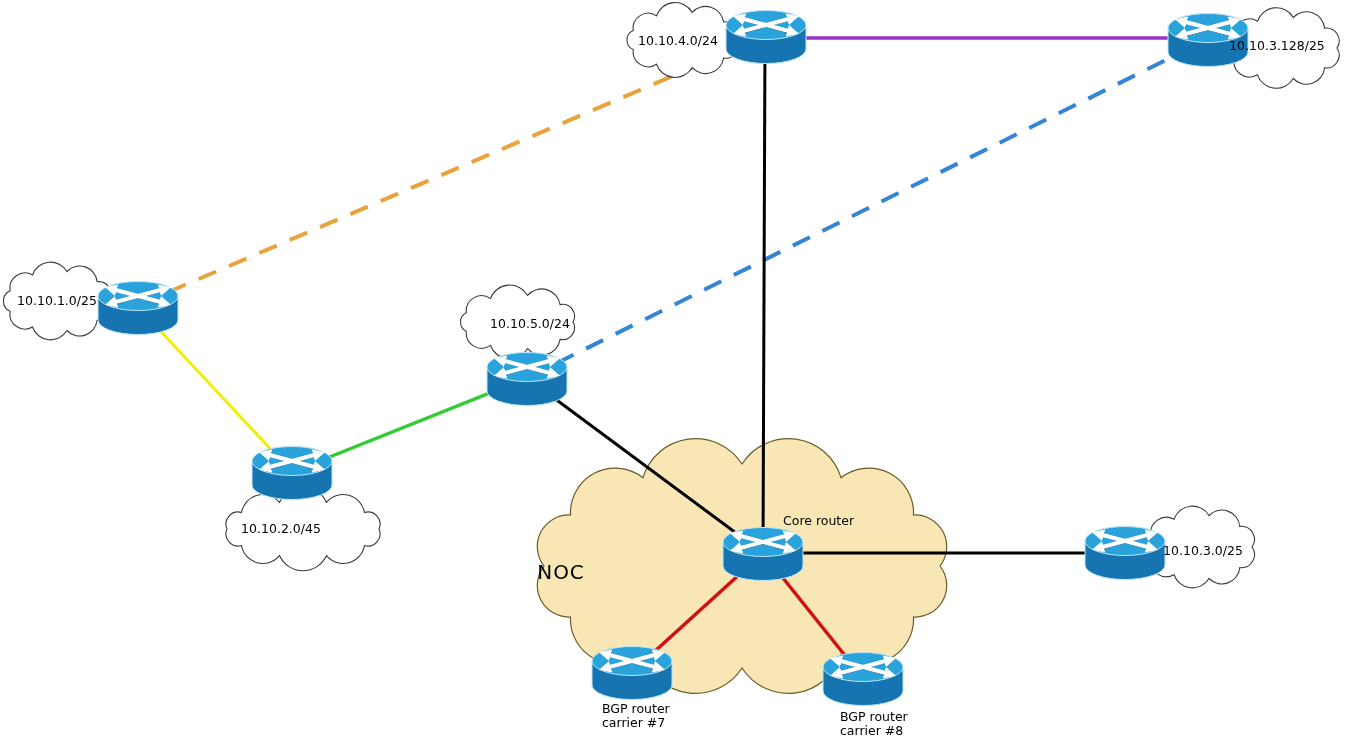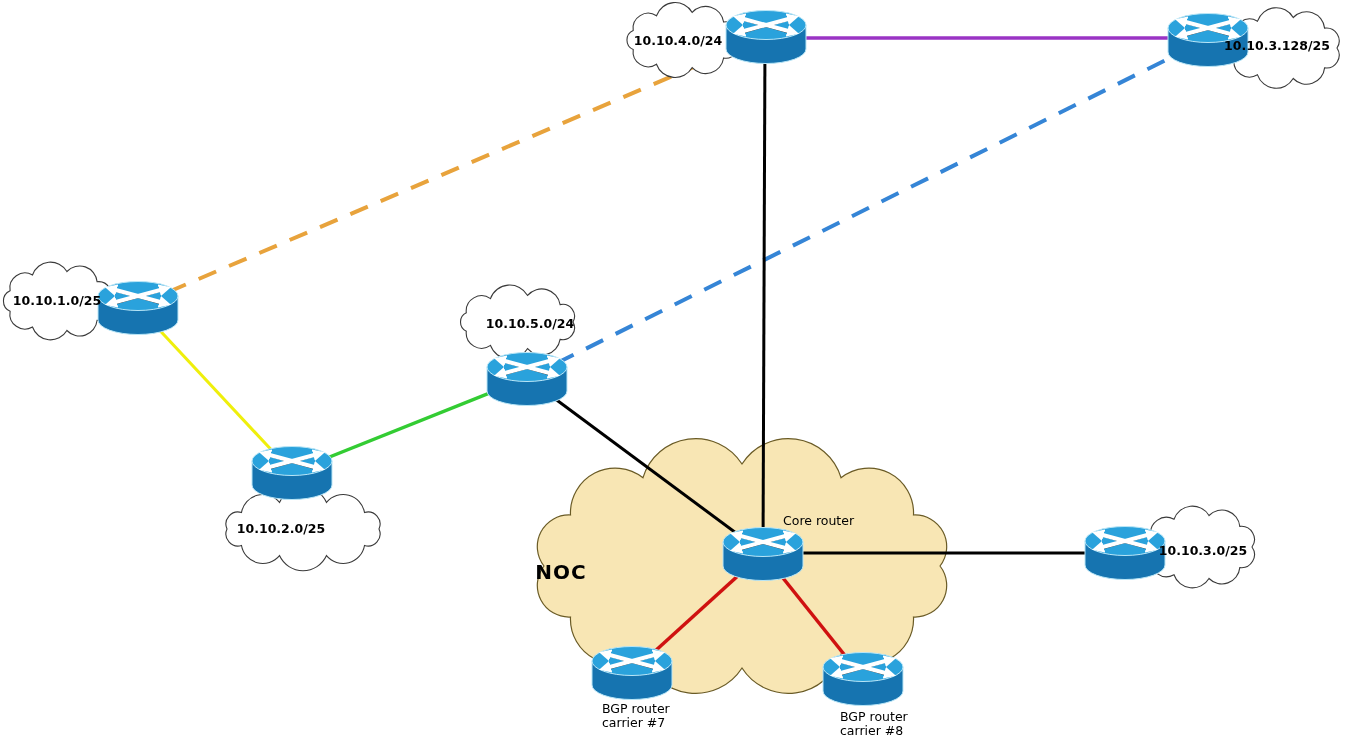--- a/index.html
+++ b/index.html
@@ -8,21 +8,21 @@
     font-family:"DejaVu Sans","Liberation Sans",sans-serif;
   }
   svg.diagram{position:absolute;left:0;top:0;}
   .cloud{fill:#ffffff;stroke:#3a3a3a;stroke-width:1.1;}
   .noc{stroke:#6a5b26;stroke-width:1.2;}
   .ln{fill:none;}
   .w3{stroke-width:3;}
   .w35{stroke-width:3.5;}
   .dashed{stroke-width:4;stroke-dasharray:19 14;}
   .lbl{position:absolute;color:#000;font-size:12.5px;line-height:14px;white-space:nowrap;}
-  .lbl.c{transform:translate(-50%,-50%);font-weight:bold;}
+  .lbl.c{transform:translate(-50%,-50%);}
   .lbl.noc-lbl{font-size:20px;letter-spacing:1px;}
   .lbl.multi{white-space:normal;}
 </style>
 </head>
 <body>
 
 <div class="canvas">
 
   <svg class="diagram" width="1345" height="749" viewBox="0 0 1345 749">
     <defs>
@@ -73,21 +73,21 @@
       <use href="#router-sym" transform="translate(1125,552)"></use>
       <use href="#router-sym" transform="translate(632,672)"></use>
       <use href="#router-sym" transform="translate(863,678)"></use>
     </g>
   </svg>
 
   <div class="lbl c" style="left:678px;top:41px">10.10.4.0/24</div>
   <div class="lbl c" style="left:1277px;top:46px">10.10.3.128/25</div>
   <div class="lbl c" style="left:57px;top:301px">10.10.1.0/25</div>
   <div class="lbl c" style="left:530px;top:324px">10.10.5.0/24</div>
-  <div class="lbl c" style="left:281px;top:529px">10.10.2.0/25</div>
+  <div class="lbl c" style="left:281px;top:529px">10.10.2.0/45</div>
   <div class="lbl c" style="left:1203px;top:551px">10.10.3.0/25</div>
 
   <div class="lbl noc-lbl c" style="left:561px;top:572px">NOC</div>
   <div class="lbl" style="left:783px;top:514px">Core router</div>
 
   <div class="lbl multi" style="left:602px;top:702px">
     <div>BGP router</div>
     <div>carrier #7</div>
   </div>
   <div class="lbl multi" style="left:840px;top:710px">

